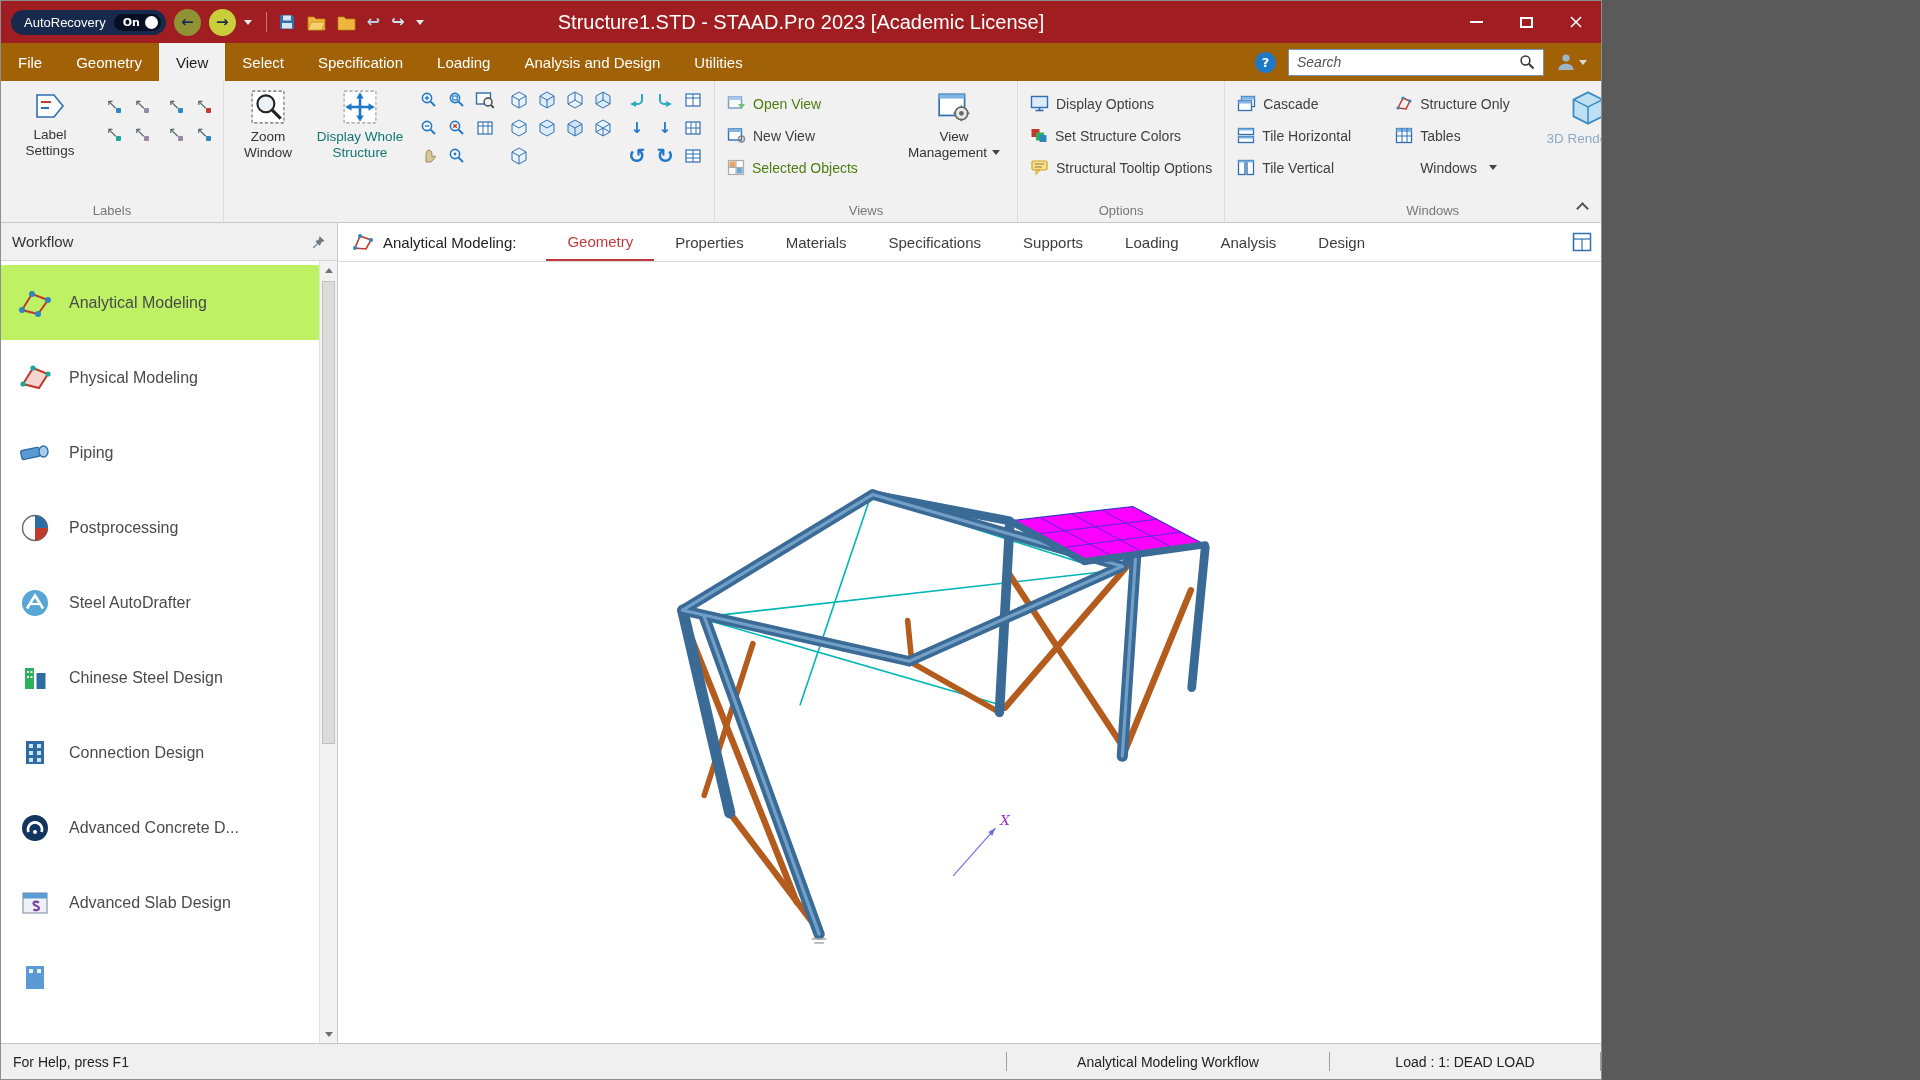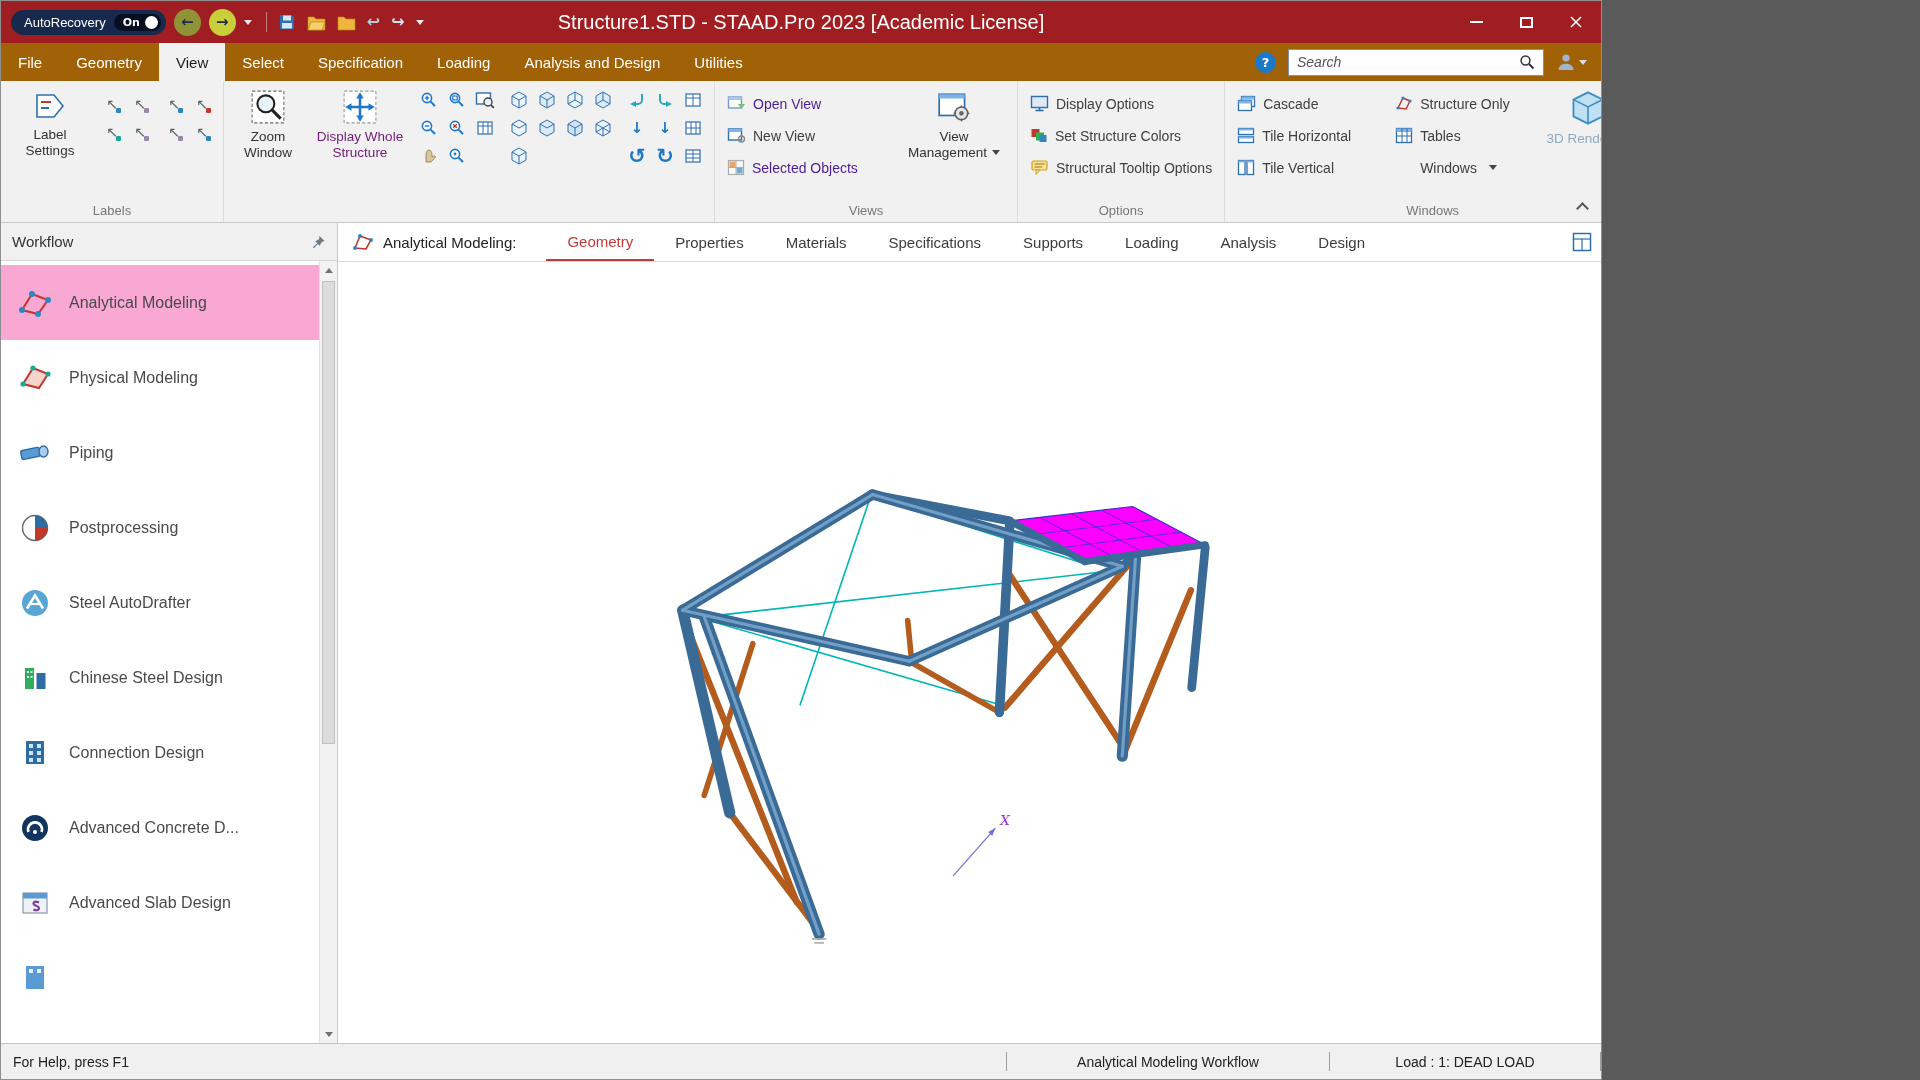--- a/index.html
+++ b/index.html
@@ -40,41 +40,41 @@
 
 
 .ribbon{flex:0 0 142px;background:#f1f1f1;border-bottom:1px solid #c8c8c8;display:flex;position:relative}
 .rb-group{display:flex;flex-direction:column;border-right:1px solid #dcdcdc;height:100%}
 .rb-body{flex:1;display:flex;align-items:flex-start;padding:6px 8px 0;gap:8px}
 .rb-caption{height:24px;display:flex;align-items:center;justify-content:center;font-size:13px;color:#777}
 .rb-big{display:flex;flex-direction:column;align-items:center;gap:4px;font-size:13.5px;color:#333;text-align:center;width:82px;padding-top:2px}
 .rb-big .lbl{line-height:1.15}
 .rb-col{display:flex;flex-direction:column;gap:3px;margin-top:2px}
 .rb-sm{display:flex;align-items:center;gap:7px;height:29px;font-size:14px;color:#404040;padding:0 4px;white-space:nowrap}
-.rb-sm.dis{color:#4c1d95}
+.rb-sm.dis{color:#4d7c0f}
 .rb-sm.dis svg{opacity:.65}
-.dis-lbl{color:#701a75}
+.dis-lbl{color:#0f766e}
 .minigrid{display:grid;grid-auto-rows:26px;gap:2px}
 .mini{width:26px;height:26px;display:flex;align-items:center;justify-content:center;position:relative}
 .ptr{font-size:14px;color:#566}
 .dot{width:5px;height:5px;border-radius:1px;position:absolute;right:4px;bottom:4px}
 .dot.blue{background:#2e86c1}.dot.gray{background:#98a}.dot.red{background:#c0392b}.dot.teal{background:#18a999}
 .rot-glyph{font-size:21px;color:#1e78c8;font-weight:bold}
 .dna{font-size:15px;color:#1e78c8;font-weight:bold}
 .dd-caret{display:inline-block;width:0;height:0;border-left:4px solid transparent;border-right:4px solid transparent;border-top:5px solid #444;margin-left:5px;vertical-align:middle}
 .chev-up{position:absolute;right:14px;bottom:9px;width:9px;height:9px;border-left:2px solid #555;border-top:2px solid #555;transform:rotate(45deg)}
 
 
 .main{flex:1;display:flex;min-height:0}
 .workflow{width:337px;flex:0 0 337px;border-right:1px solid #c8c8c8;display:flex;flex-direction:column;background:#fff}
 .wf-header{flex:0 0 38px;background:#f0f0f0;border-bottom:1px solid #d5d5d5;display:flex;align-items:center;padding:0 11px;font-size:15px;color:#333}
 .wf-header .spacer{flex:1}
 .wf-list{flex:1;position:relative;overflow:hidden;padding-top:4px}
 .wf-item{height:75px;display:flex;align-items:center;gap:17px;padding-left:17px;padding-right:26px;font-size:16px;color:#4a4a4a}
-.wf-item.selected{background:#f9a8d4}
+.wf-item.selected{background:#bef264}
 .wf-scroll{position:absolute;top:0;right:0;bottom:0;width:18px;background:#f2f2f2;border-left:1px solid #e2e2e2;display:flex;flex-direction:column;align-items:center}
 .sb-btn{width:18px;height:18px;display:flex;align-items:center;justify-content:center}
 .tri-up-s{width:0;height:0;border-left:4px solid transparent;border-right:4px solid transparent;border-bottom:5px solid #707070}
 .tri-dn-s{width:0;height:0;border-left:4px solid transparent;border-right:4px solid transparent;border-top:5px solid #707070}
 .sb-track{flex:1;width:100%;position:relative}
 .sb-thumb{position:absolute;left:2px;right:2px;top:2px;height:62%;background:#dcdcdc;border:1px solid #c2c2c2}
 
 .content{flex:1;display:flex;flex-direction:column;min-width:0}
 .tabbar{flex:0 0 38px;border-bottom:1px solid #d9d9d9;display:flex;align-items:center;padding-left:14px;background:#fff;position:relative}
 .tb-prefix{display:flex;align-items:center;gap:9px;font-size:15px;color:#222;margin-right:30px}

